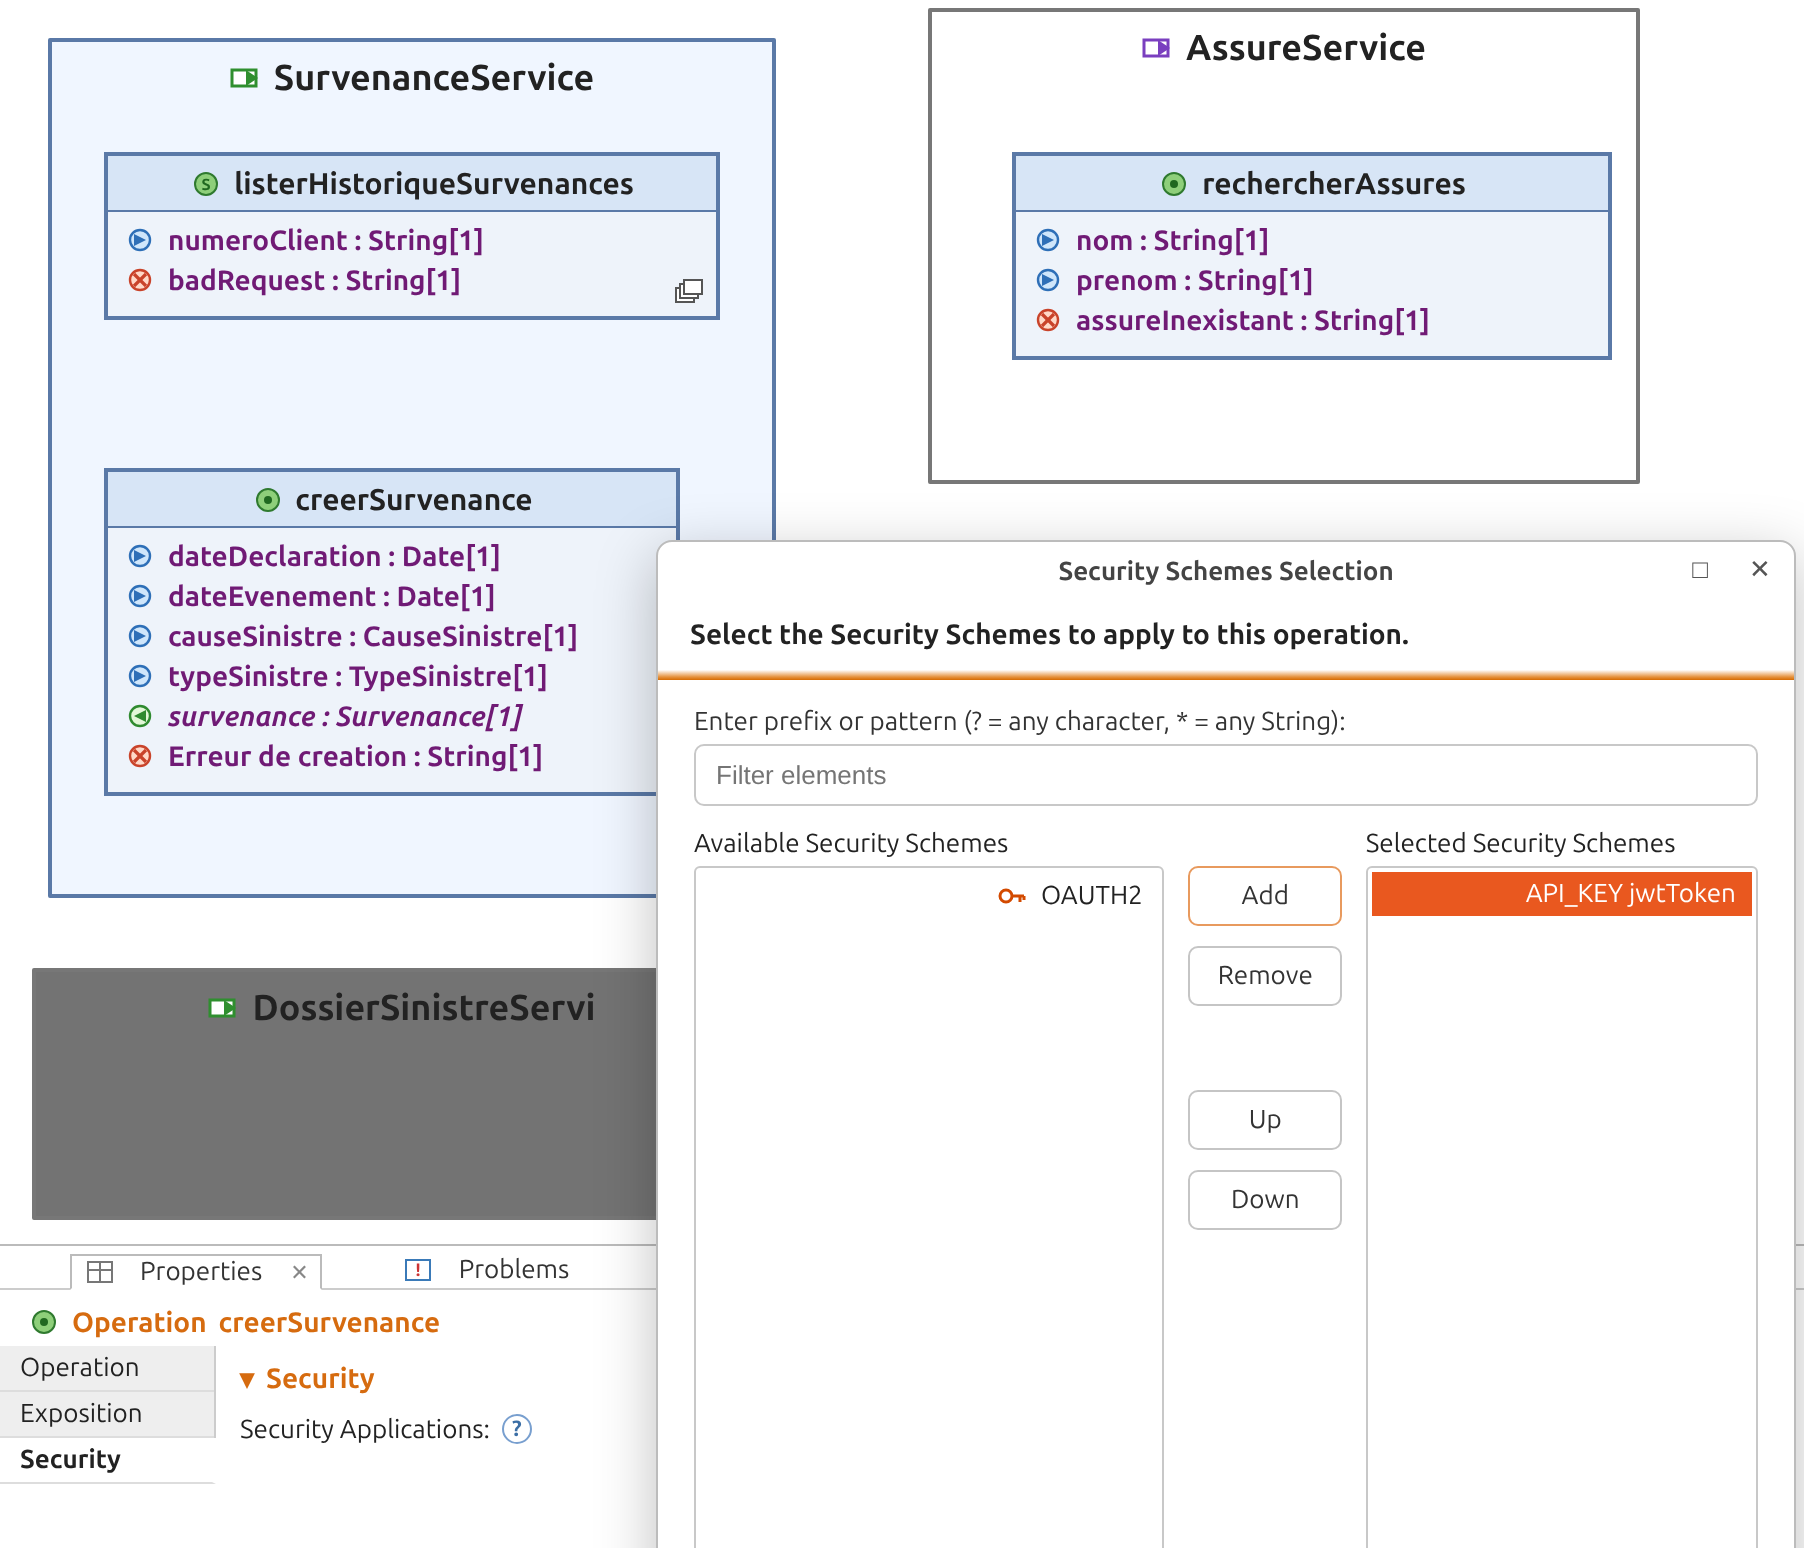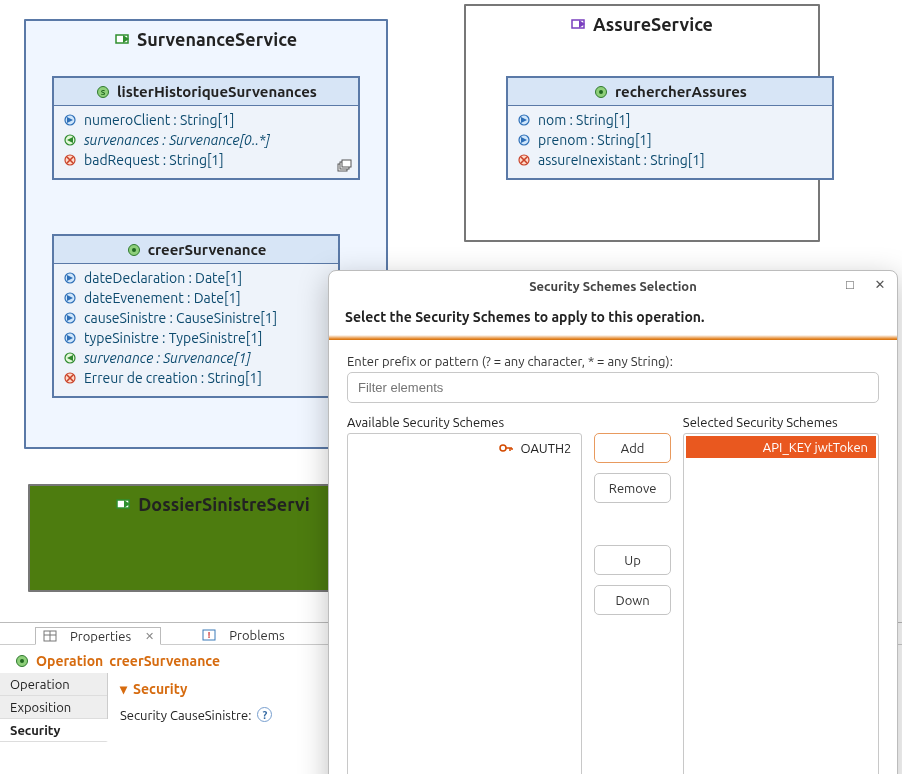--- a/index.html
+++ b/index.html
@@ -47,21 +47,21 @@
     padding: 5px 6px;
     display: flex; justify-content: center; align-items: center; gap: 6px;
   }
   .op-body { padding: 4px 8px 8px; position:relative; }
   .op-row {
     display: flex; align-items: center; gap: 6px;
     padding: 2px 0;
     font-size: 14px;
     color: #33436a;
   }
-  .op-row .txt { color: #0c4a6e; }
+  .op-row .txt { color: #701a75; font-weight: bold; }
   .op-row.italic .txt { font-style: italic; }
   .stack-icon { position:absolute; right:6px; bottom:4px; }
   .icon { display:inline-flex; width:16px; height:16px; justify-content:center; align-items:center; }
   
 
   
   .panels {
     position:absolute; left:0; top:622px; width:902px; height:152px;
     border-top: 1px solid #bbb;
     background: #fff;
@@ -242,28 +242,20 @@
       </div>
       <div class="op-body">
         <div class="op-row">
           <span class="icon">
               <svg width="16" height="16">
                 <use href="#i-in"></use>
               </svg>
             </span>
           <span class="txt">numeroClient : String[1]</span>
         </div>
-        <div class="op-row italic">
-          <span class="icon">
-              <svg width="16" height="16">
-                <use href="#i-out"></use>
-              </svg>
-            </span>
-          <span class="txt">survenances : Survenance[0..*]</span>
-        </div>
         <div class="op-row">
           <span class="icon">
               <svg width="16" height="16">
                 <use href="#i-err"></use>
               </svg>
             </span>
           <span class="txt">badRequest : String[1]</span>
         </div>
         <span class="icon stack-icon">
             <svg width="16" height="16">
@@ -337,21 +329,21 @@
 
   <div class="service" style="left:464px; top:4px; width:356px; height:238px; background:#ffffff; border-color:#777;">
     <div class="service-title">
       <span class="svc-icon icon">
           <svg width="16" height="16">
             <use href="#i-service-purple"></use>
           </svg>
         </span>
       <span>AssureService</span>
     </div>
-    <div class="op-box" style="left:40px; top:70px; width:328px;">
+    <div class="op-box" style="left:40px; top:70px; width:300px;">
       <div class="op-title">
         <span class="icon">
             <svg width="16" height="16">
               <use href="#i-op"></use>
             </svg>
           </span>
         <span>rechercherAssures</span>
       </div>
       <div class="op-body">
         <div class="op-row">
@@ -375,21 +367,21 @@
               <svg width="16" height="16">
                 <use href="#i-err"></use>
               </svg>
             </span>
             <span class="txt">assureInexistant : String[1]</span>
           </div>
       </div>
     </div>
   </div>
 
-  <div class="service" style="left:28px; top:484px; width:370px; height:108px; background:#4d7c0f; border-color:#777;">
+  <div class="service" style="left:16px; top:484px; width:370px; height:126px; background:#737373; border-color:#777;">
     <div class="service-title">
       <span class="svc-icon icon">
           <svg width="16" height="16">
             <use href="#i-service"></use>
           </svg>
         </span>
       <span>DossierSinistreServi</span>
     </div>
   </div>
 </div>
@@ -438,21 +430,21 @@
       <div class="vtab">Operation</div>
       <div class="vtab">Exposition</div>
       <div class="vtab active">Security</div>
     </div>
     <div class="vtab-content">
       <div class="sec-heading">
         <span style="color:#d66b0f">▾</span>
         <span>Security</span>
       </div>
       <div class="sec-row">
-        <span>Security CauseSinistre:</span>
+        <span>Security Applications:</span>
         <span class="help-ic">?</span>
       </div>
     </div>
   </div>
 </div>
 
 <div class="dialog">
   <div class="dlg-titlebar">
     <span class="dlg-title">Security Schemes Selection</span>
     <div class="dlg-ctrls">

